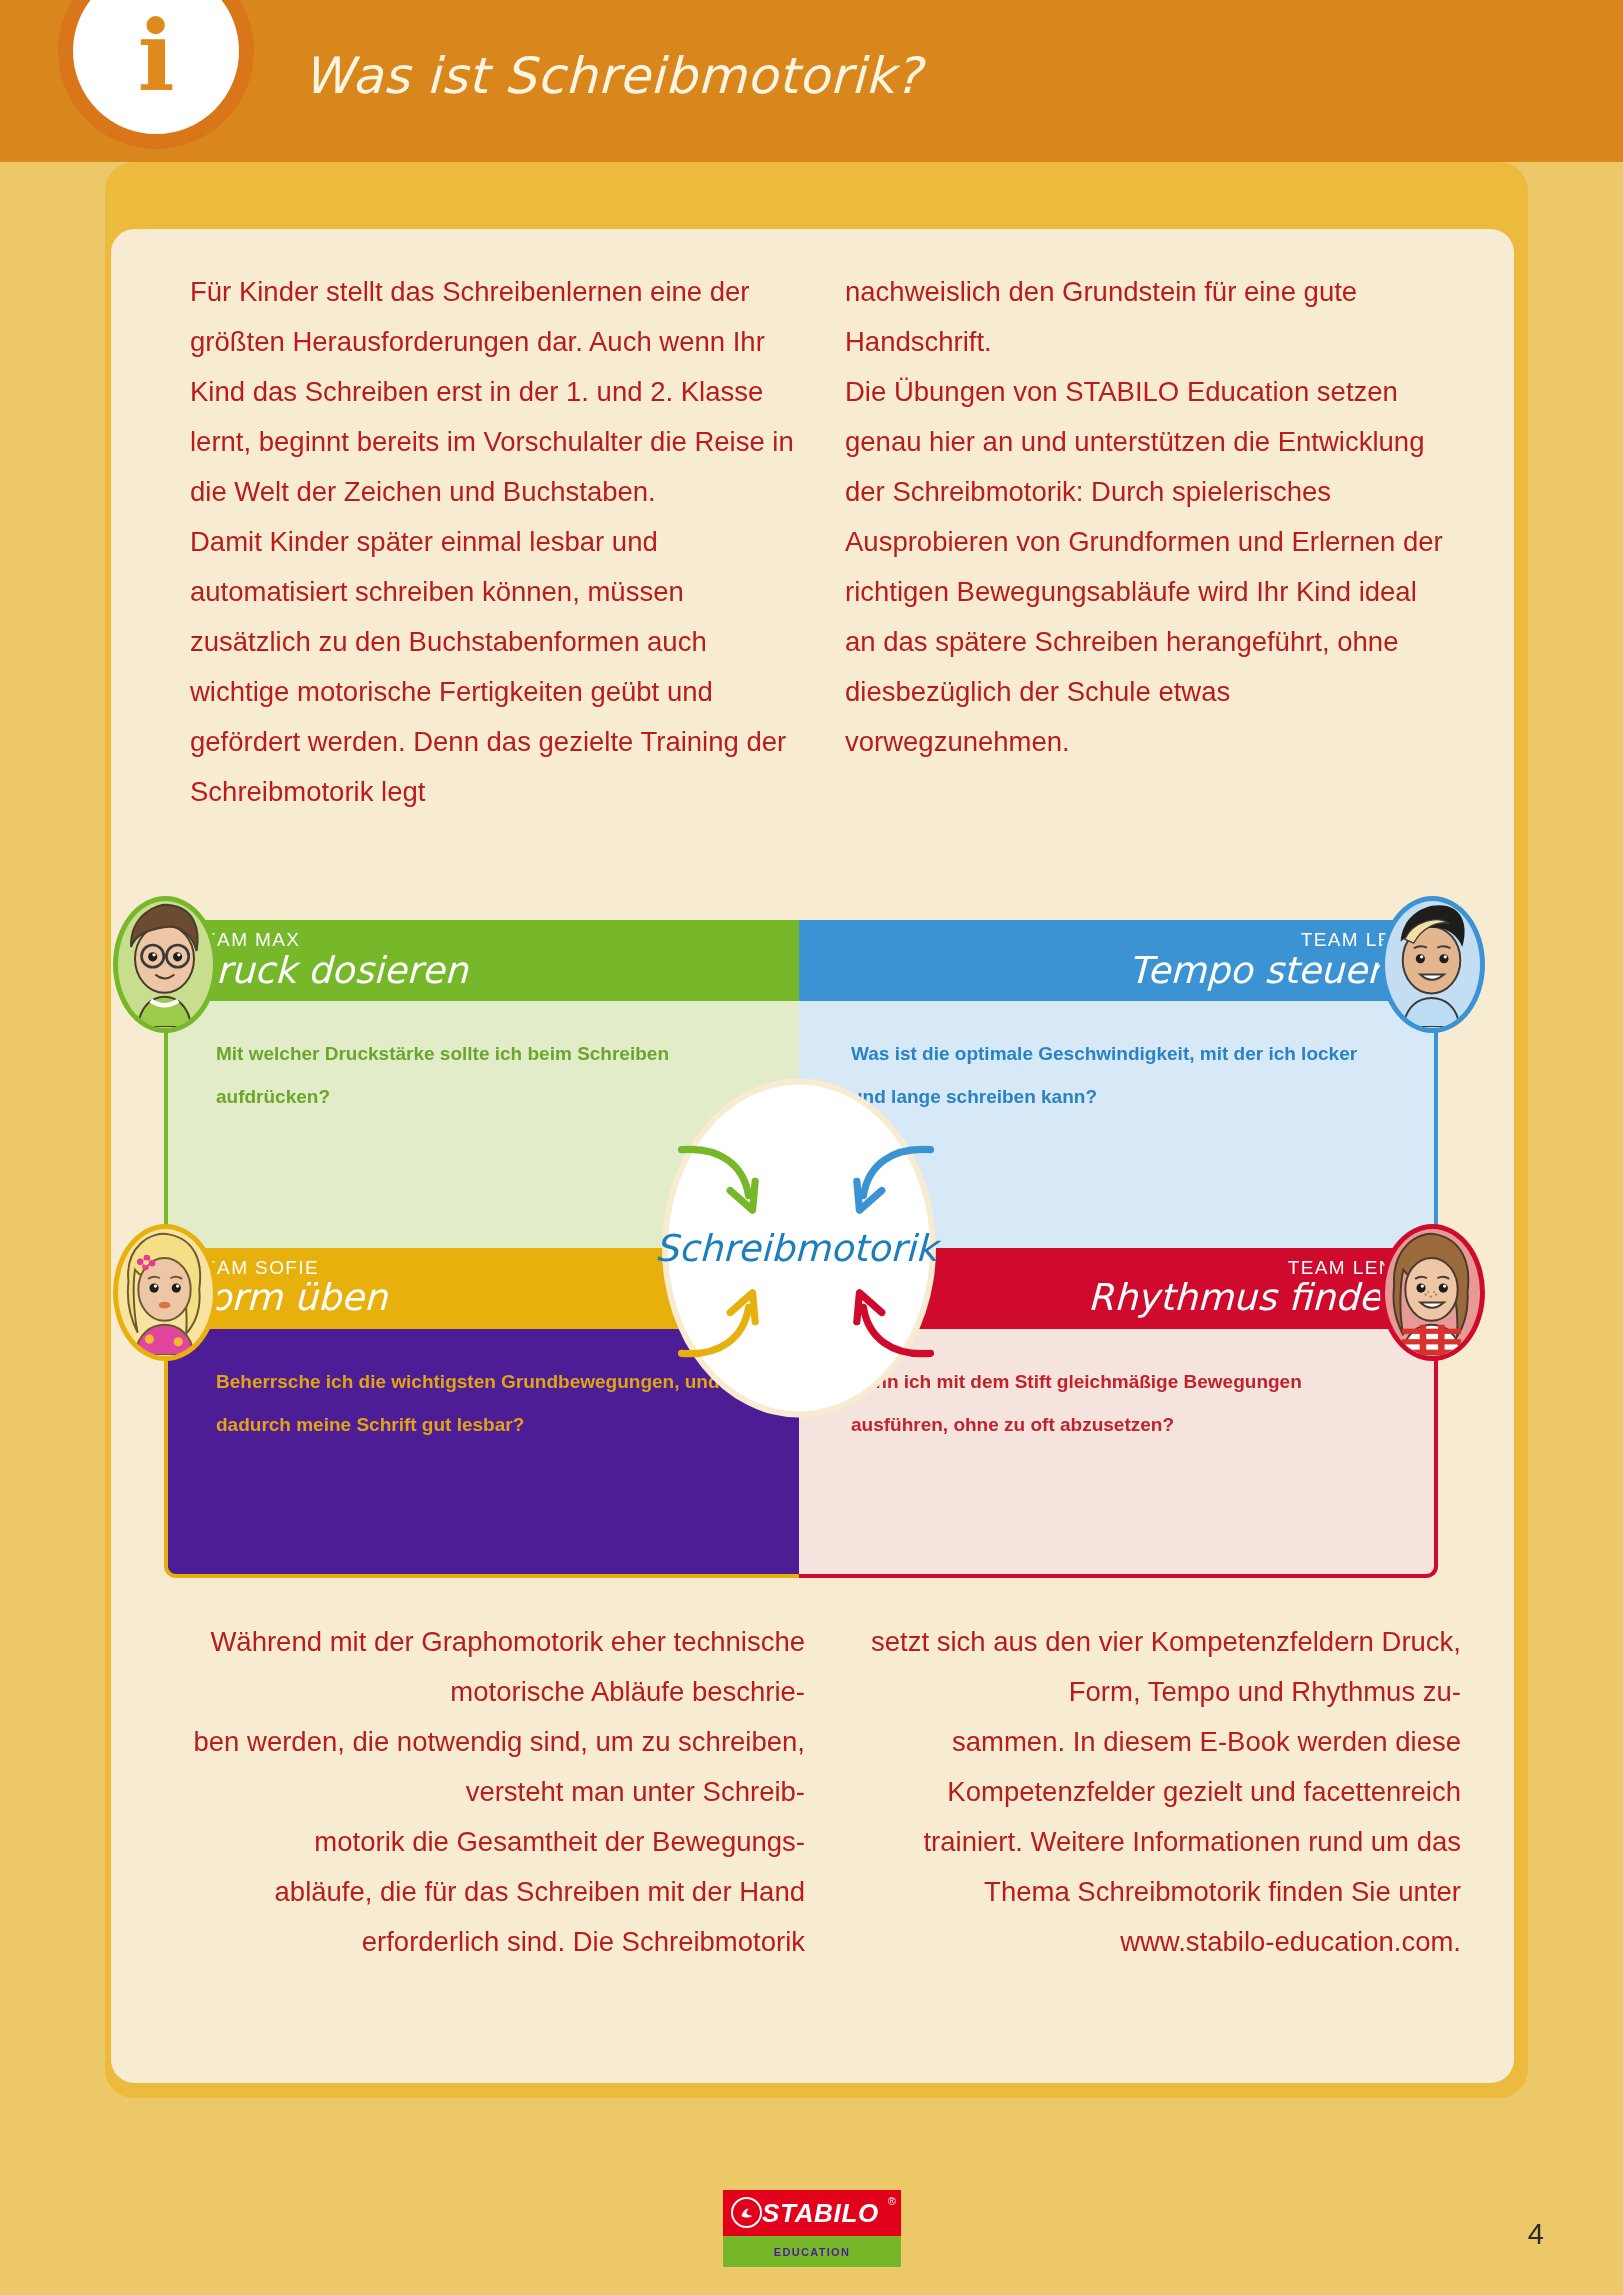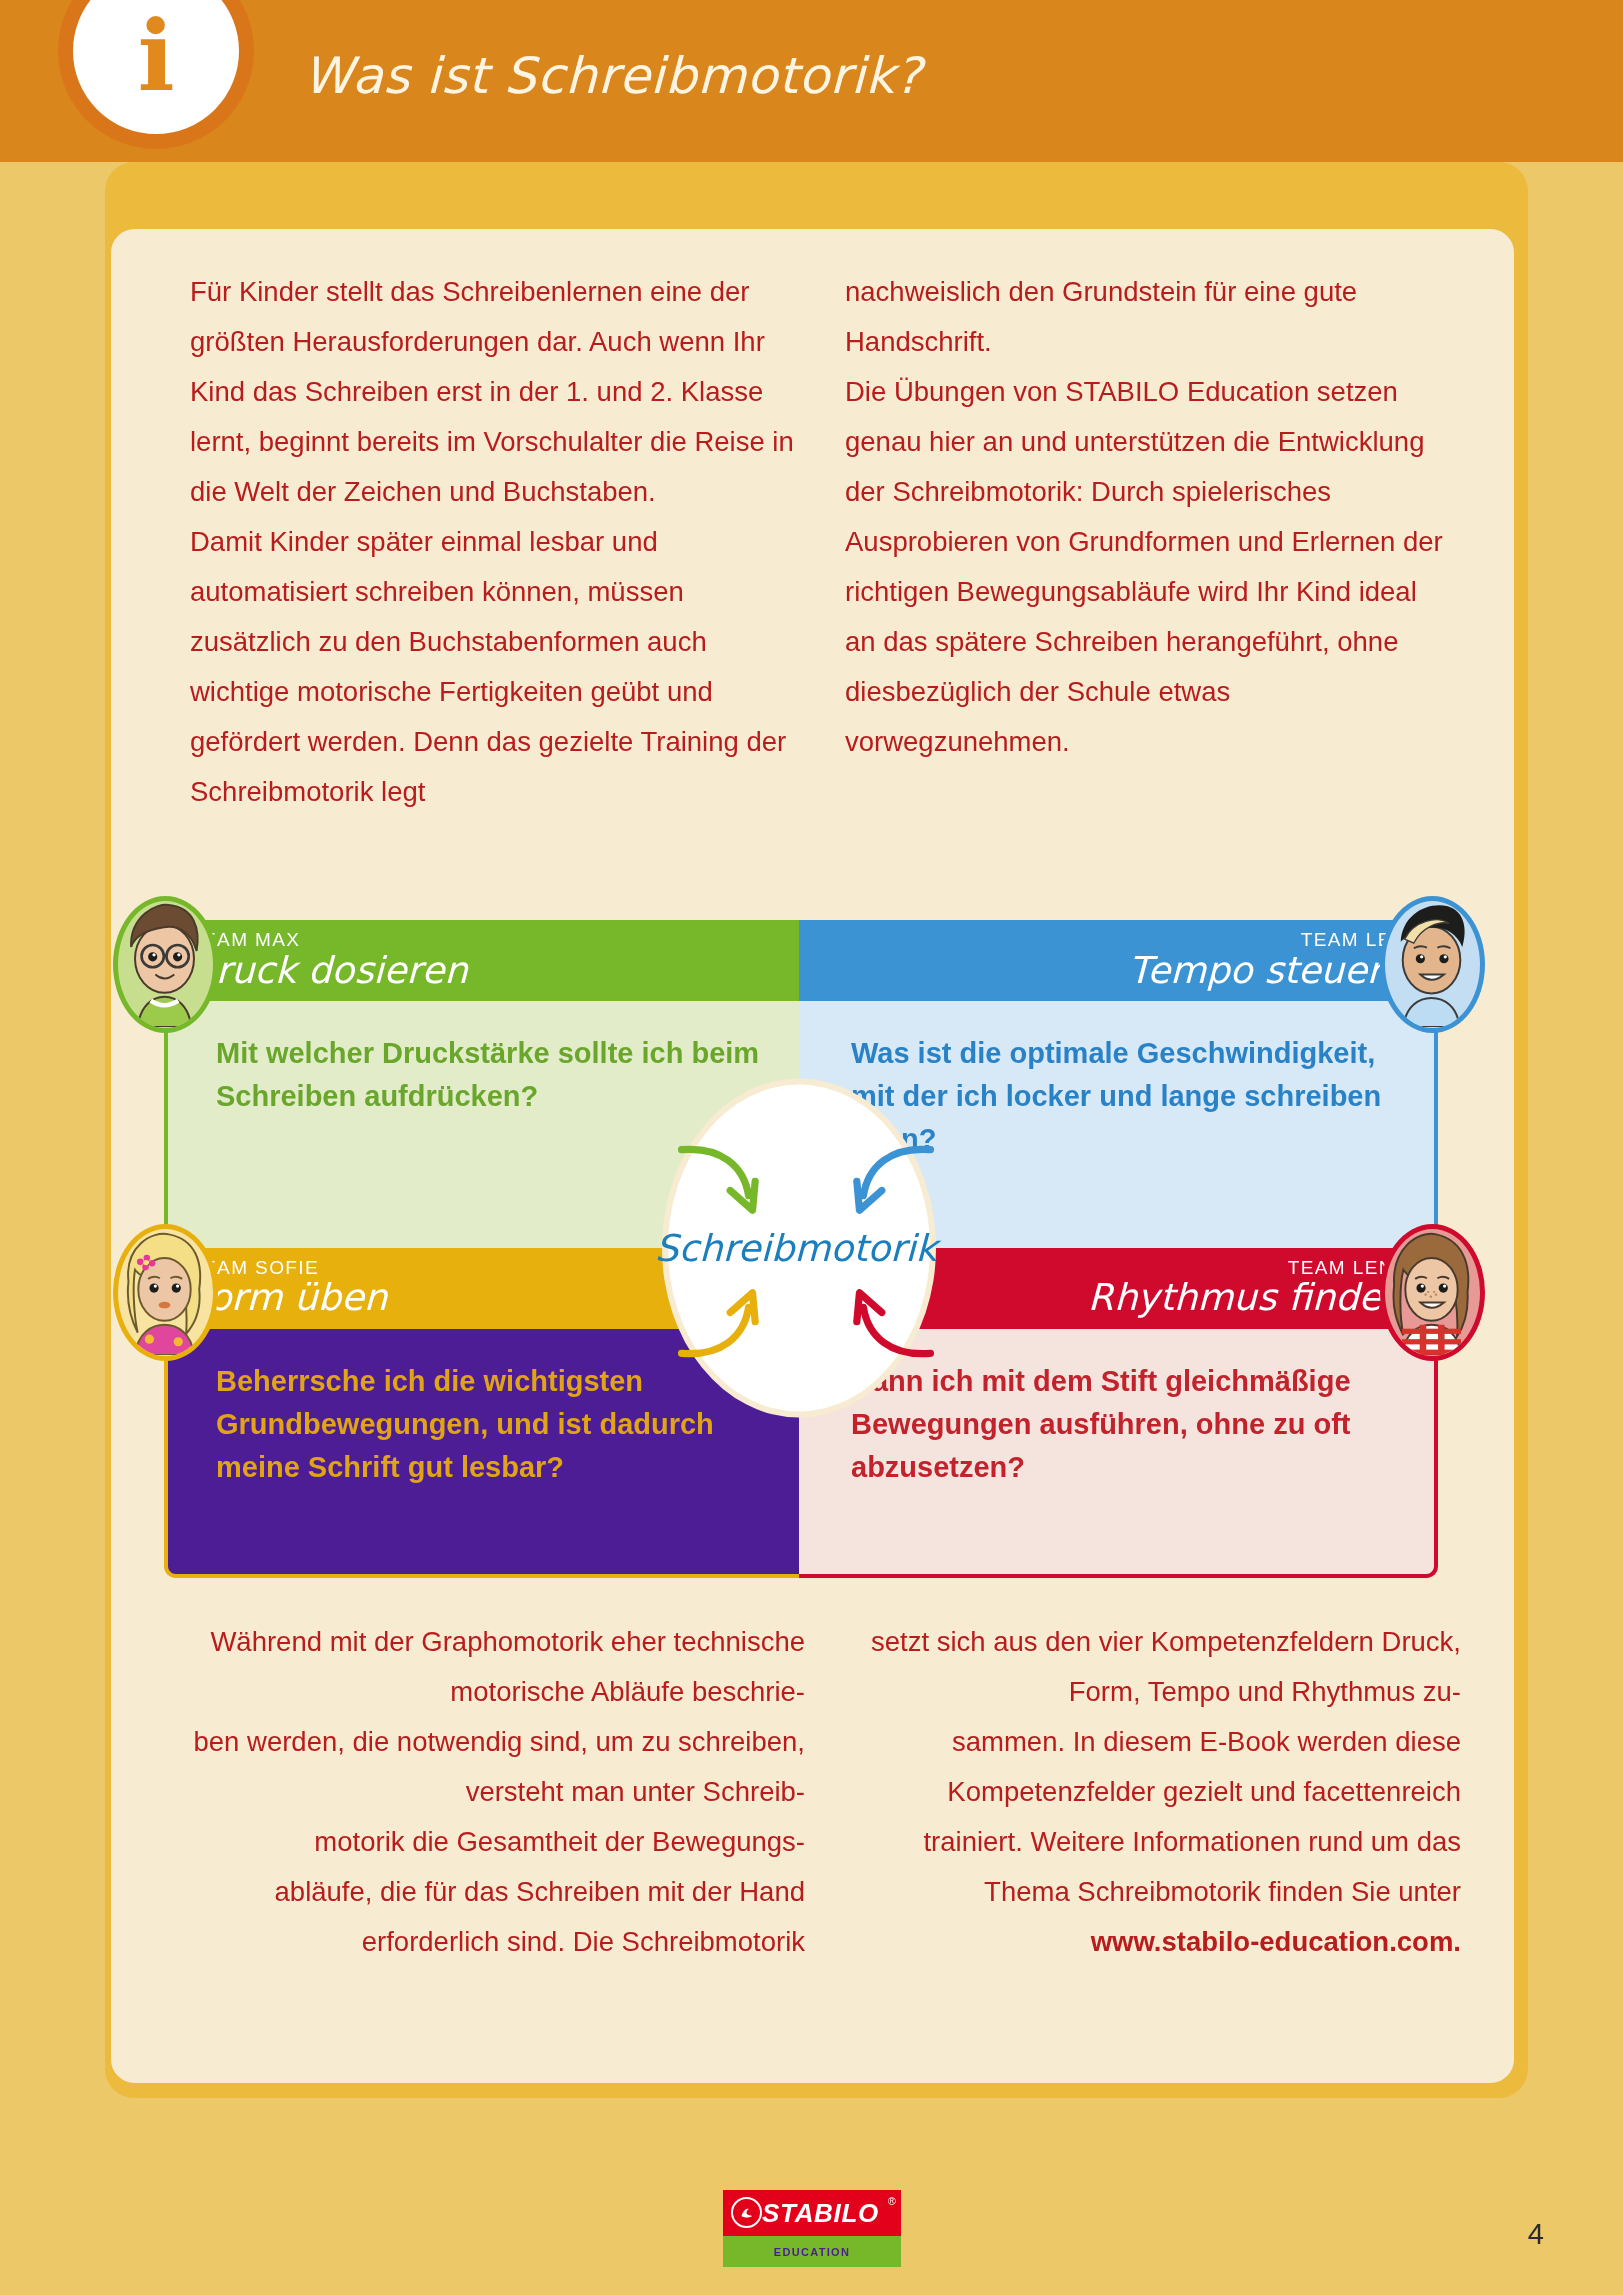--- a/index.html
+++ b/index.html
@@ -68,21 +68,21 @@
     font-family:"Liberation Sans", sans-serif;
     font-size:27.5px;line-height:50px;color:#b91c1c;
     white-space:pre-line;
   }
 
   .outro{
     position:absolute;left:190px;top:1617px;width:1276px;
     display:flex;gap:41px;
   }
   .outro .col{width:615px;text-align:right;}
-  .url-strong{font-weight:bold;}
+  .url-strong{font-weight:normal;}
 
   
   .diagram{
     position:absolute;left:164px;top:920px;
     width:1270px;height:655px;
   }
   .quad-grid{
     position:absolute;inset:0;
     display:grid;
     grid-template-columns:1fr 1fr;
@@ -110,21 +110,21 @@
     transform:skewX(-4deg);
   }
   .quad .field{
     position:absolute;left:0;right:0;top:81px;bottom:0;
     box-sizing:border-box;
     padding:31px 39px 0 52px;
   }
   .quad .q-text{
     font-family:"Liberation Sans", sans-serif;
     font-weight:bold;
-    font-size:29px;line-height:43px;
+    font-size:19px;line-height:43px;
     white-space:pre-line;
   }
 
   
   .q1 .bar{background:#76b82a;}
   .q1 .field{background:#e2ecc9;}
   .q1 .q-text{color:#6aa62b;}
   .q1 .bar{text-align:left;align-items:flex-start;}
 
   .q2 .bar{background:#3c93d4;text-align:right;align-items:flex-end;}

